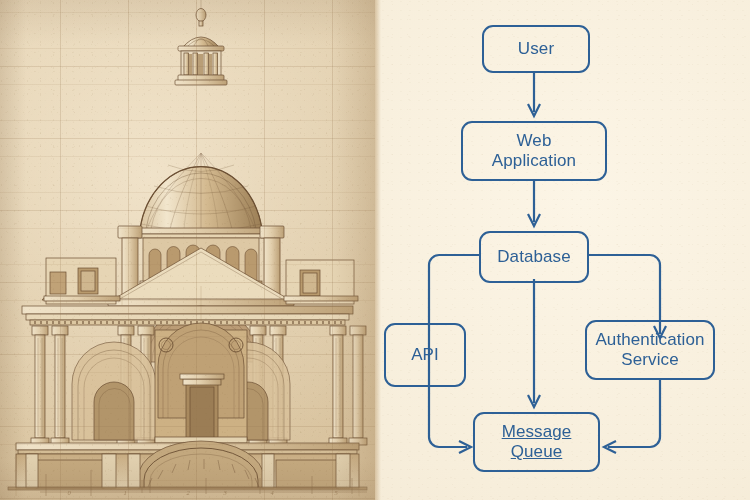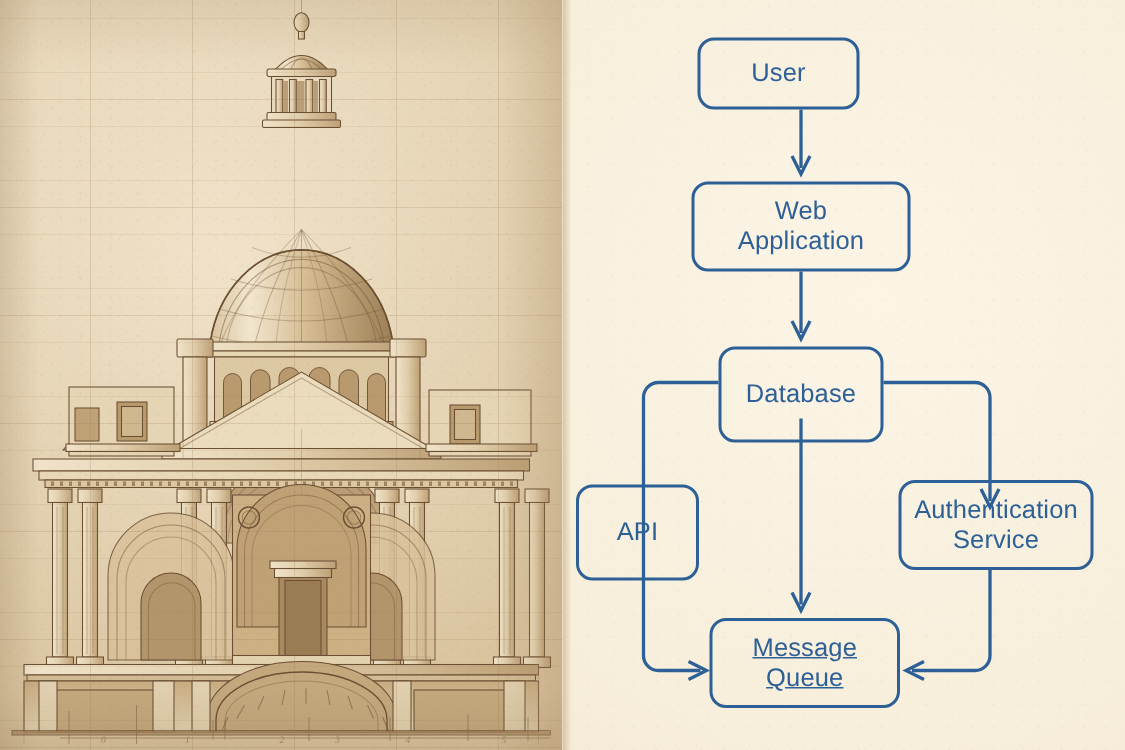--- a/index.html
+++ b/index.html
@@ -487,38 +487,38 @@
         <line x1="159" y1="279" x2="159" y2="403"></line>
         <path d="M153 395 L159 407 L165 395" stroke-linejoin="miter"></path>
       </g>
 
       <g>
         <path d="M285 380 V437 a10 10 0 0 1 -10 10 H233"></path>
         <path d="M241 441 L229 447 L241 453" stroke-linejoin="miter"></path>
       </g>
     </svg>
 
-    <div class="node" style="left:90px; top:25px; width:108px; height:48px;">
+    <div class="node" style="left:107px; top:25px; width:108px; height:48px;">
       <span>User</span>
     </div>
 
     <div class="node" style="left:86px; top:121px; width:146px; height:60px;">
       <span>Web
 Application</span>
     </div>
 
-    <div class="node" style="left:104px; top:231px; width:110px; height:64px;">
+    <div class="node" style="left:104px; top:231px; width:110px; height:52px;">
       <span>Database</span>
     </div>
 
     <div class="node" style="left:9px; top:323px; width:82px; height:64px;">
       <span>API</span>
     </div>
 
-    <div class="node" style="left:224px; top:320px; width:130px; height:60px;">
+    <div class="node" style="left:210px; top:320px; width:130px; height:60px;">
       <span>Authentication
 Service</span>
     </div>
 
     <div class="node" style="left:98px; top:412px; width:127px; height:60px;text-decoration:underline;">
       <span>Message
 Queue</span>
     </div>
   </div>
 

